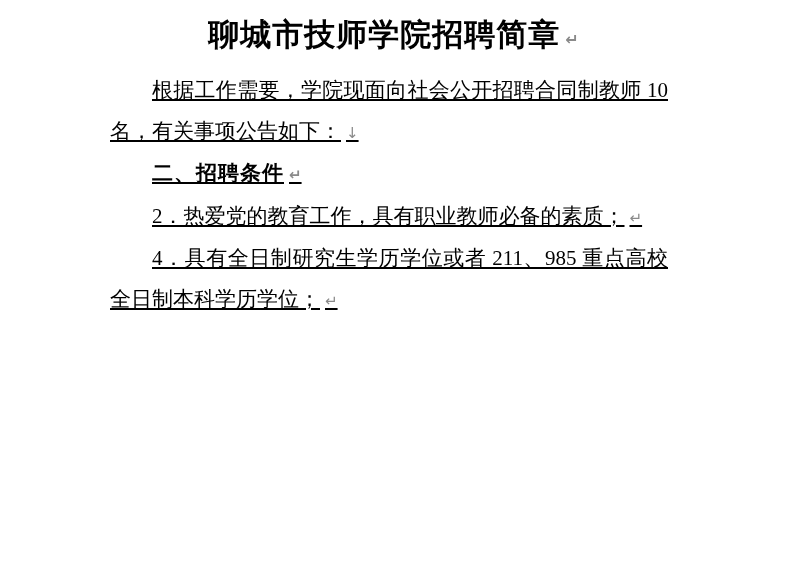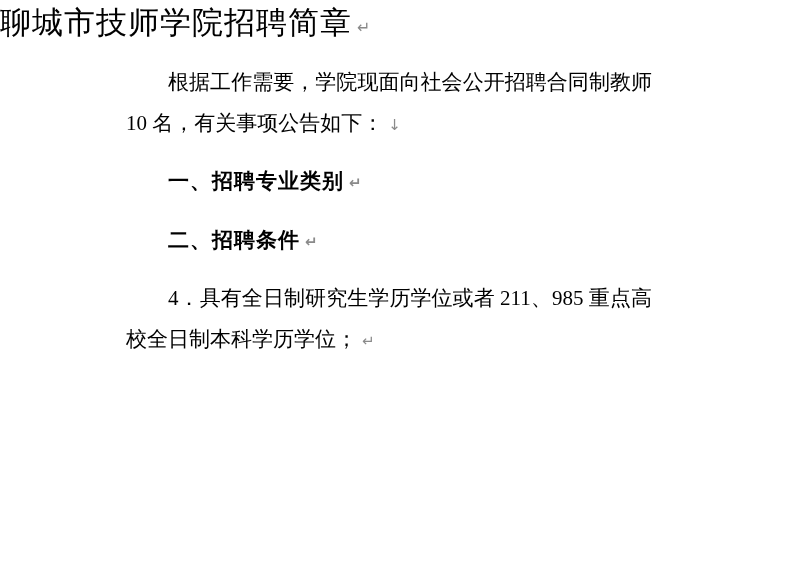--- a/index.html
+++ b/index.html
@@ -10,38 +10,39 @@
   .page {
     position: relative;
     width: 787px;
     height: 577px;
     background: #ffffff;
     color: #000000;
     overflow: hidden;
     font-family: "Liberation Serif", "DejaVu Serif", serif;
   }
   .doc-title {
-    margin: 0;
+    margin: 12px;
     height: 46px;
     line-height: 46px;
-    text-align: left;
+    text-align: center;
     font-size: 31px;
-    font-weight: normal;
+    font-weight: bold;
     letter-spacing: 1px;
     white-space: nowrap;
   }
   .content {
     padding: 0 119px 0 110px;
     font-size: 21px;
     line-height: 40.6px;
     text-align: justify;
   }
   .para {
-    margin: 16px;
+    margin: 0;
     text-indent: 2em;
+    text-decoration: underline;
   }
   .para.heading {
     font-family: "Liberation Sans", "DejaVu Sans", sans-serif;
     font-weight: bold;
     letter-spacing: 1px;
   }
   .pmark {
     color: #8a8a8a;
     font-size: 15px;
     margin-left: 5px;
@@ -56,23 +57,23 @@
 <body>
 
 <div class="page">
 
   <h1 class="doc-title"><span>聊城市技师学院招聘简章</span><span class="pmark">↵</span></h1>
 
   <div class="content">
 
     <p class="para body"><span>根据工作需要，学院现面向社会公开招聘合同制教师 10 名，有关事项公告如下：</span><span class="pmark">↓</span></p>
 
-    <p class="para heading"><span>一、招聘专业类别</span><span class="pmark">↵</span></p>
 
 
     <p class="para heading"><span>二、招聘条件</span><span class="pmark">↵</span></p>
 
 
+    <p class="para body"><span>2．热爱党的教育工作，具有职业教师必备的素质；</span><span class="pmark">↵</span></p>
 
     <p class="para body"><span>4．具有全日制研究生学历学位或者 211、985 重点高校全日制本科学历学位；</span><span class="pmark">↵</span></p>
 
   </div>
 </div>
 
 </body></html>

